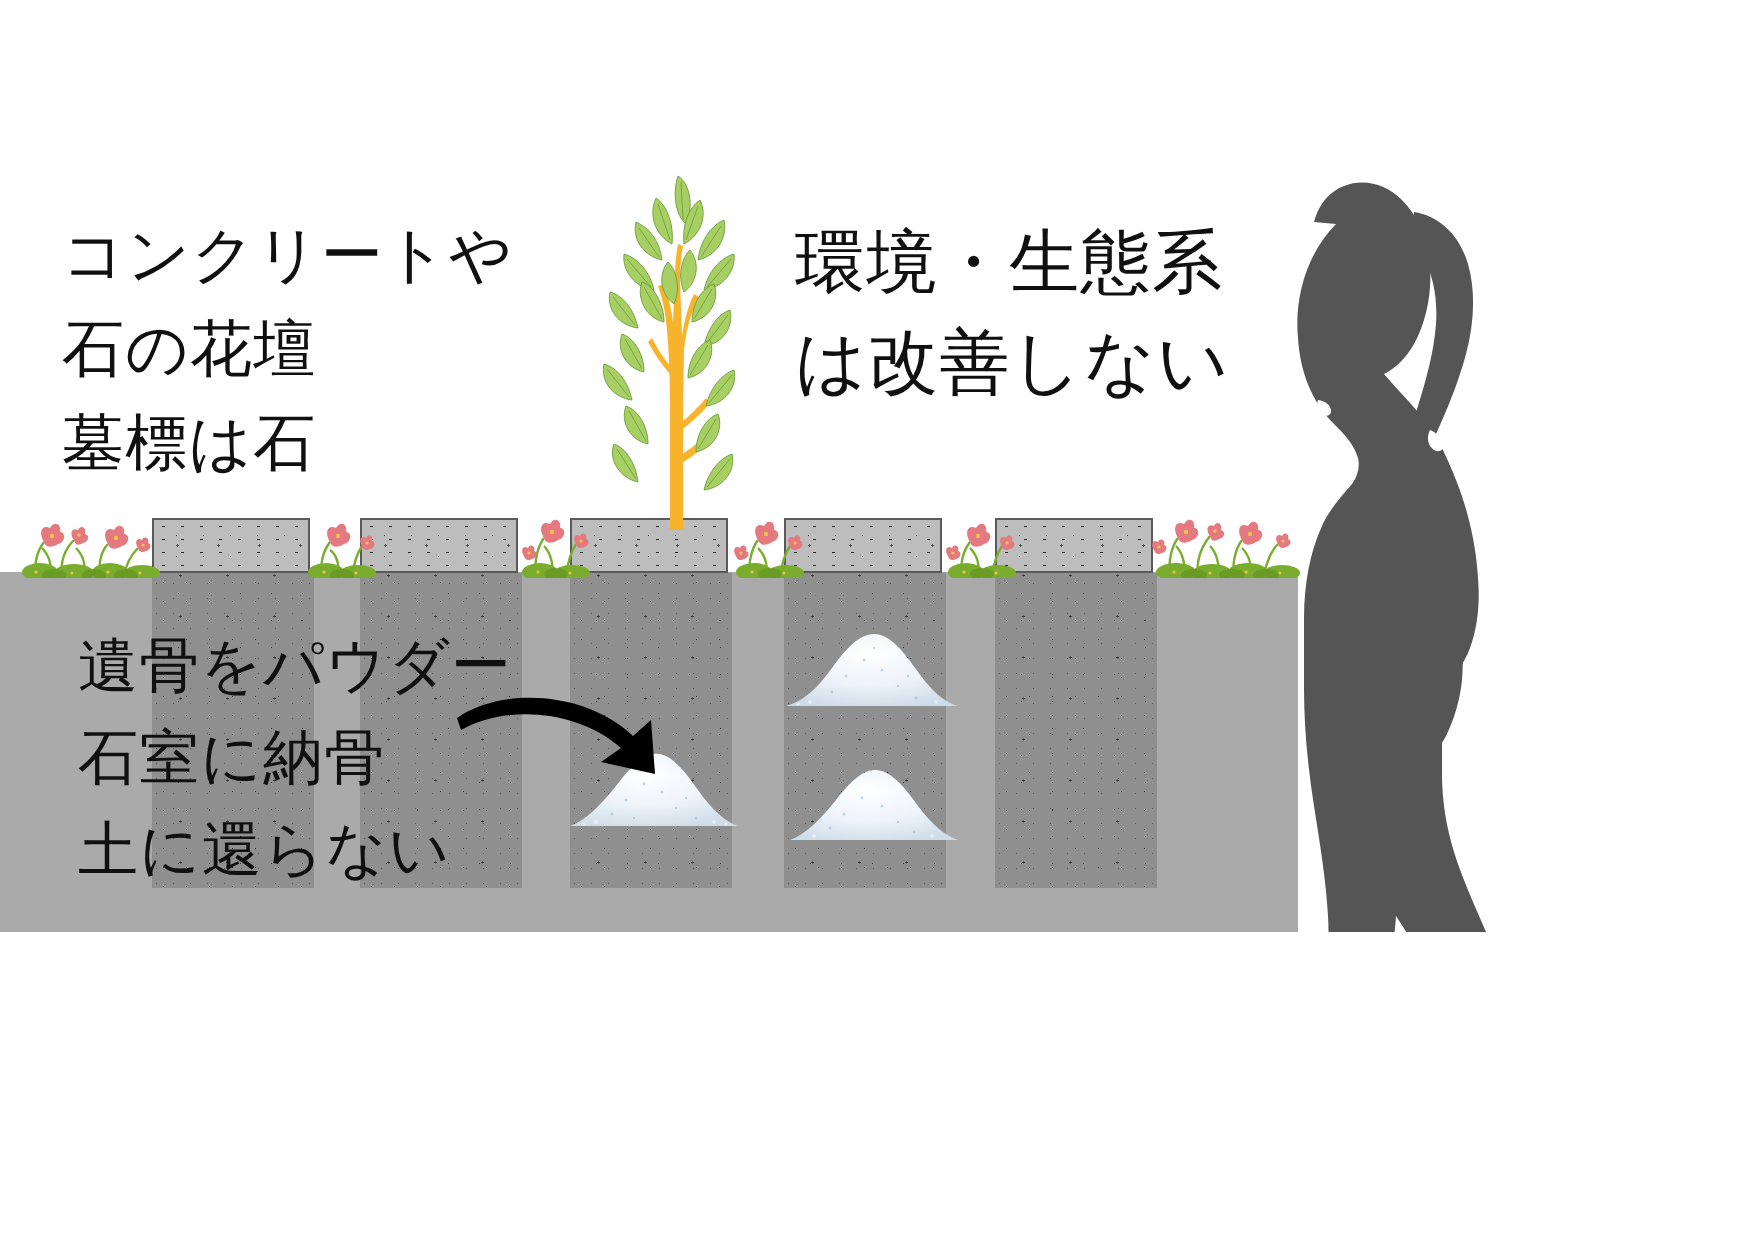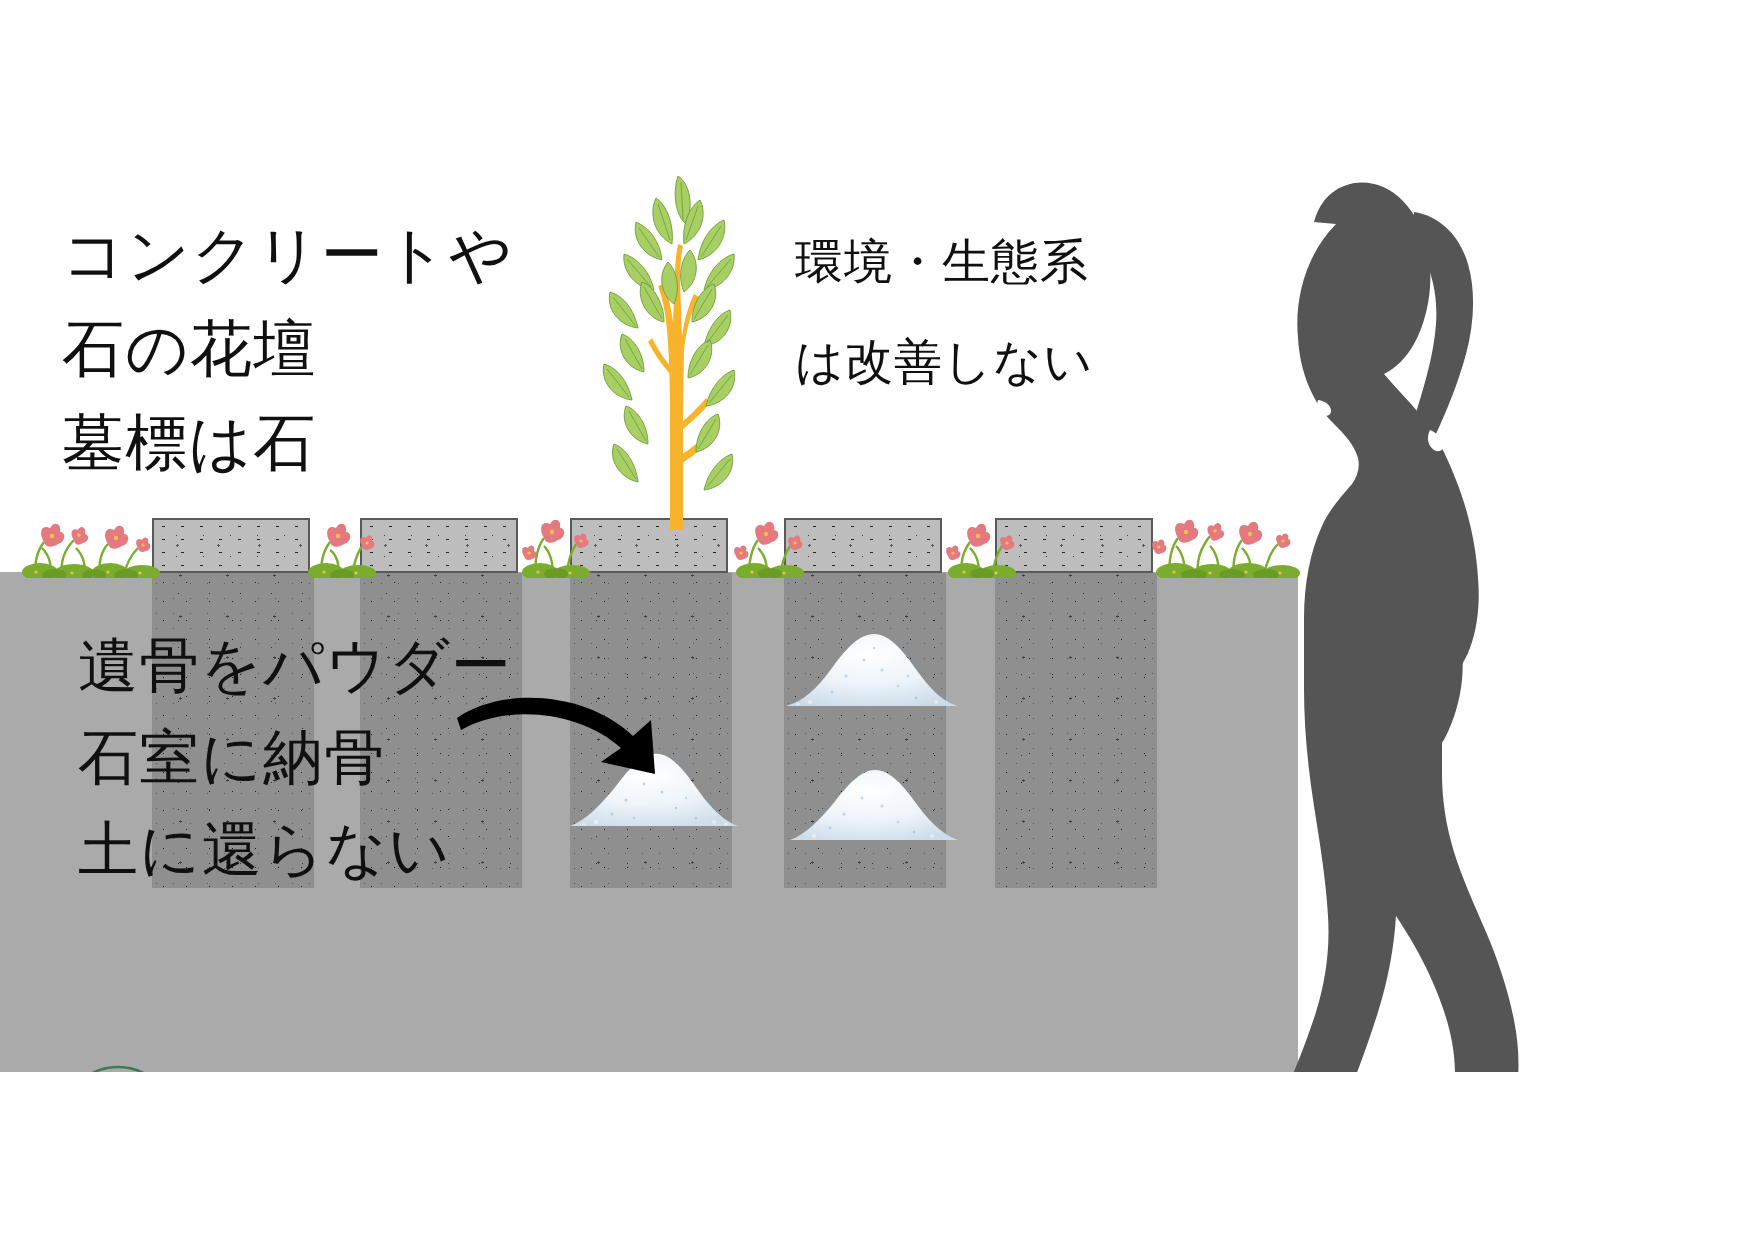--- a/index.html
+++ b/index.html
@@ -1,17 +1,17 @@
 <!DOCTYPE html>
 <html><head>
 <meta charset="utf-8">
 <style>
   html,body{margin:0;padding:0;background:#fff;}
   body{font-family:"Liberation Sans","DejaVu Sans",sans-serif;}
-  #stage{position:relative;width:1748px;height:1072px;background:#ffffff;overflow:hidden;}
+  #stage{position:relative;width:1748px;height:932px;background:#ffffff;overflow:hidden;}
 
   
   .ground{position:absolute;background:#aaaaaa;}
   #ground-left{left:0;top:572px;width:1298px;height:520px;}
 
   
   .speckle{
     background-color:#8f8f8f;
     background-image:
       radial-gradient(#1d1d1d 0.9px, transparent 1px),
@@ -36,21 +36,21 @@
 
   
   .chamber{position:absolute;top:573px;}
 
   
   .jp{
     font-family:"Liberation Sans","DejaVu Sans",sans-serif;
     color:#101010;font-weight:500;white-space:pre;letter-spacing:0.02em;
   }
   #text-top-left{position:absolute;left:62px;top:208px;font-size:62px;line-height:94px;}
-  #text-top-right{position:absolute;left:795px;top:212px;font-size:48px;line-height:100px;}
+  #text-top-right{position:absolute;left:795px;top:212px;font-size:70px;line-height:100px;}
   #text-mid-left{position:absolute;left:78px;top:620px;font-size:60px;line-height:92px;}
 
   
   #silhouette{position:absolute;left:1168px;top:128px;width:420px;height:980px;}
 
   
   #tree{position:absolute;left:582px;top:158px;width:192px;height:372px;}
 
   
   #logo{position:absolute;left:52px;top:1062px;width:132px;height:122px;}

